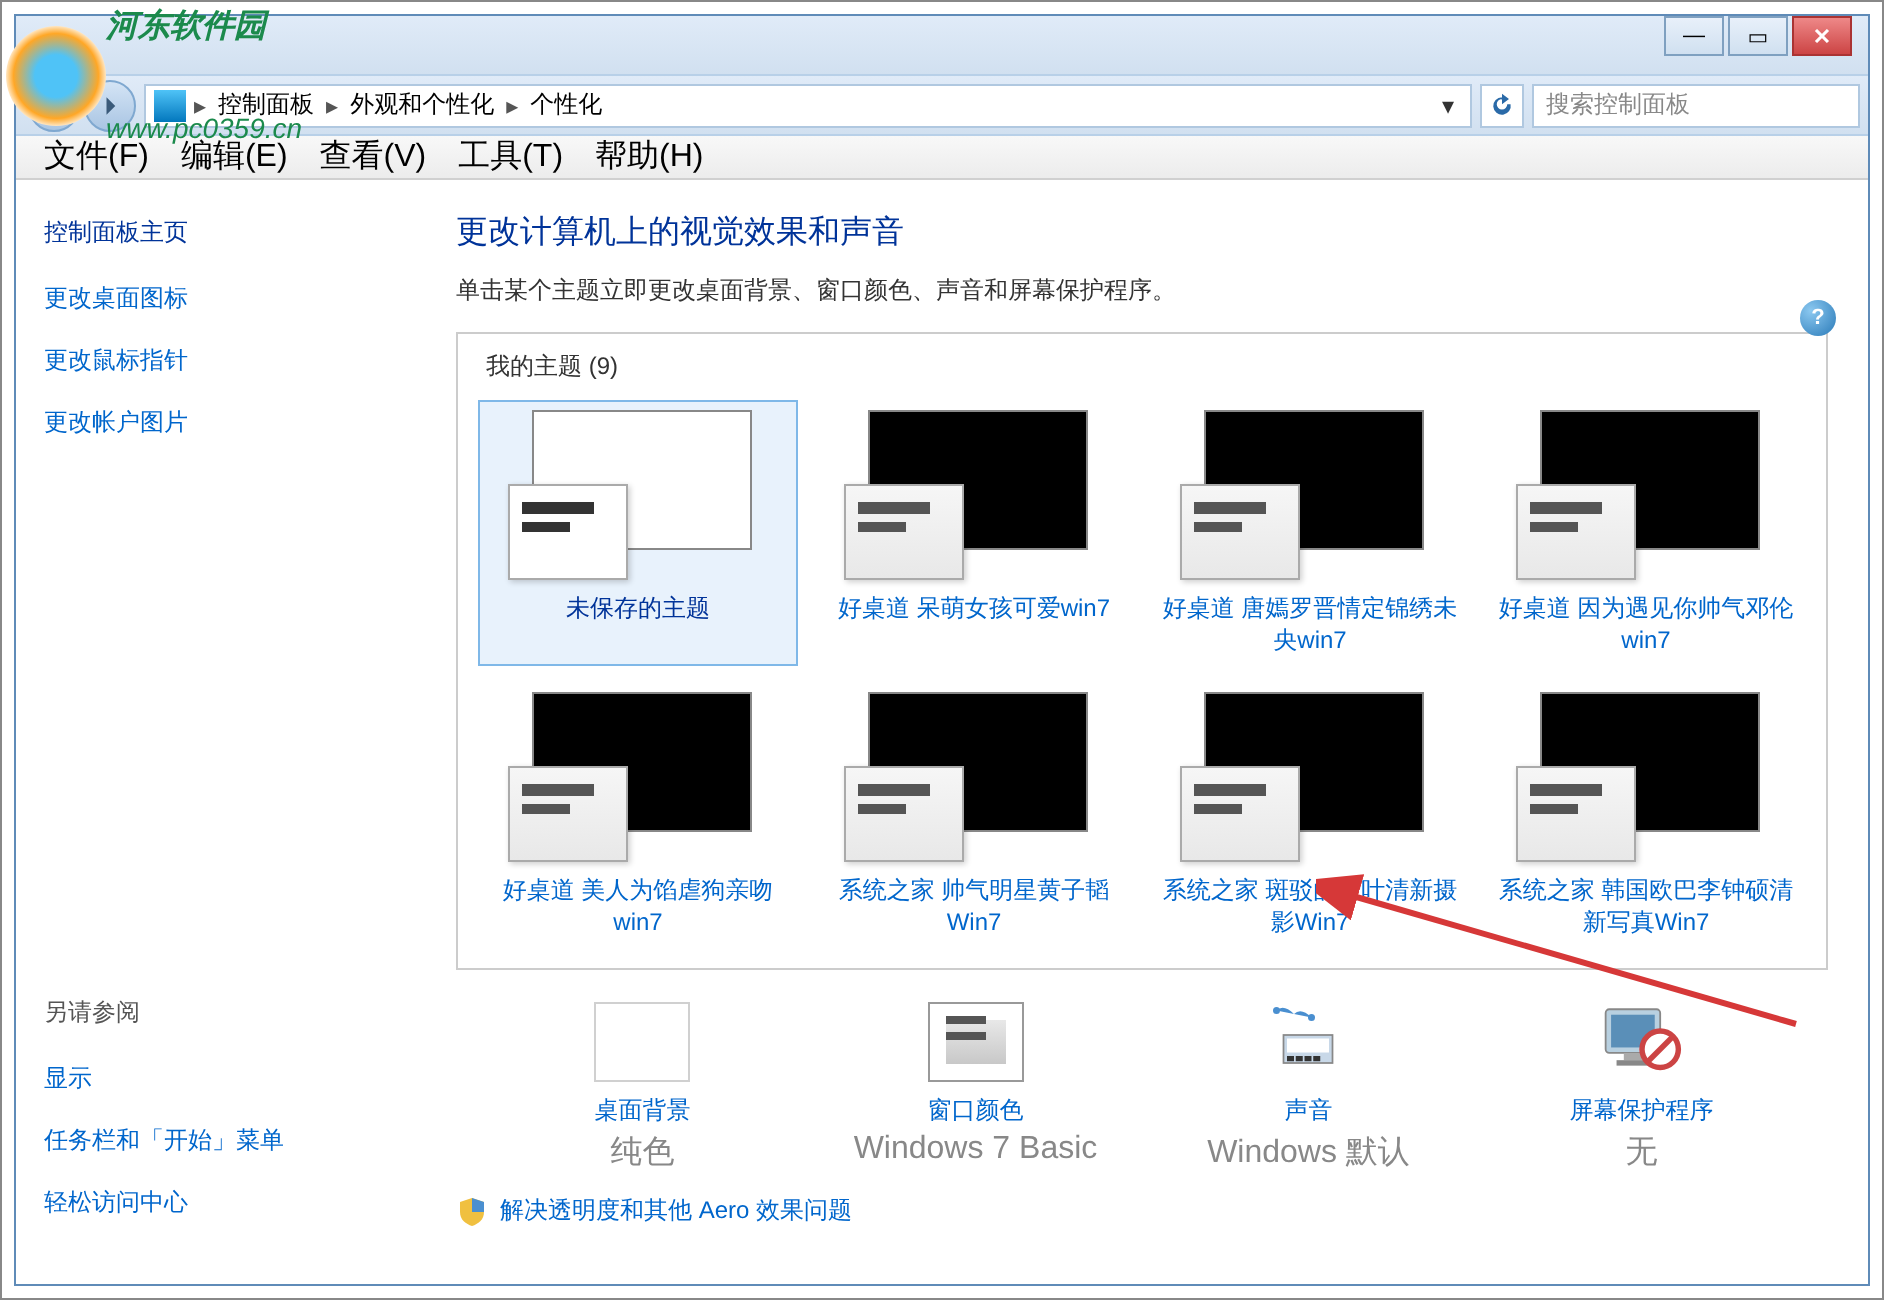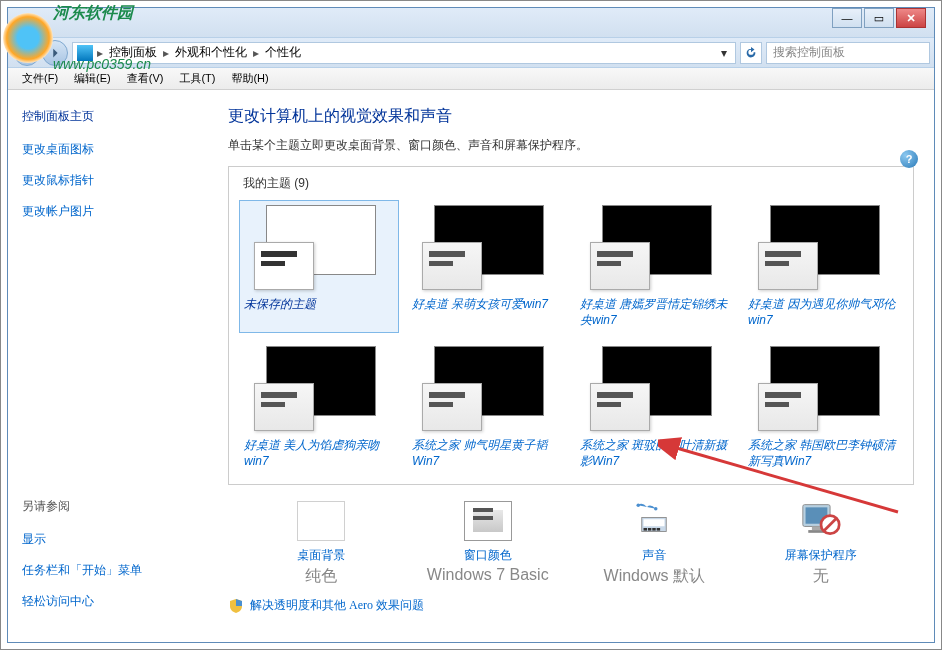--- a/index.html
+++ b/index.html
@@ -31,21 +31,21 @@
   .win-ctrl { width: 30px; height: 20px; border: 1px solid #7fa0c0; background: linear-gradient(to bottom, #e8f0fa, #d0e0f0); display: flex; align-items: center; justify-content: center; cursor: pointer; font-size: 11px; }
   .win-ctrl.close { background: linear-gradient(to bottom, #e88, #c44); color: #fff; border-color: #a33; }
   .win-ctrl.close:after { content: "✕"; font-weight: bold; }
   .win-ctrl.min:after { content: "—"; }
   .win-ctrl.max:after { content: "▭"; }
   
   
   .titlebar-top { position: absolute; top: 0; right: 8px; display: flex; gap: 2px; }
   
   
-  .menubar { height: 22px; background: linear-gradient(to bottom, #f8f8f8, #ececec); border-bottom: 1px solid #d0d0d0; display: flex; align-items: center; padding: 0 6px; font-size: 11px; }
+  .menubar { height: 22px; background: linear-gradient(to bottom, #f8f8f8, #ececec); border-bottom: 1px solid #d0d0d0; display: flex; align-items: center; padding: 0 6px; font-size: 16px; }
   .menu-item { padding: 2px 8px; cursor: pointer; }
   
   
   .content { flex: 1; display: flex; overflow: hidden; }
   
   
   .sidebar { width: 200px; background: #fff; padding: 18px 14px; display: flex; flex-direction: column; }
   .sidebar-title { color: #003399; font-size: 12px; margin-bottom: 16px; }
   .sidebar-link { color: #0066cc; font-size: 12px; margin-bottom: 14px; cursor: pointer; }
   .sidebar-spacer { flex: 1; }
@@ -53,21 +53,21 @@
   .help-icon { position: absolute; right: 16px; top: 60px; width: 18px; height: 18px; border-radius: 50%; background: radial-gradient(circle at 30% 30%, #8bc8f0, #2a7ab8); color: #fff; display: flex; align-items: center; justify-content: center; font-weight: bold; cursor: pointer; font-size: 11px; }
   
   
   .main { flex: 1; padding: 16px 20px 10px 20px; overflow: auto; position: relative; }
   .main-heading { color: #003399; font-size: 16px; margin-bottom: 10px; }
   .main-subtext { color: #333; font-size: 12px; margin-bottom: 12px; }
   
   .themes-panel { border: 1px solid #ccc; padding: 8px 10px 10px 10px; }
   .themes-header { font-size: 12px; color: #333; margin-bottom: 8px; padding-left: 4px; }
   .themes-grid { display: grid; grid-template-columns: repeat(4, 1fr); gap: 8px 8px; }
-  .theme-item { text-align: left; font-size: 12px; color: #222; cursor: pointer; padding: 4px; border: 1px solid transparent; font-style: italic; }
+  .theme-item { text-align: center; font-size: 12px; color: #222; cursor: pointer; padding: 4px; border: 1px solid transparent; }
   .theme-item.selected { border: 1px solid #7fb8e8; background: #e8f2fc; }
   .theme-thumb { width: 130px; height: 85px; margin: 0 auto 6px; position: relative; }
   .theme-thumb-bg { position: absolute; top: 0; left: 12px; width: 110px; height: 70px; background: #000; border: 1px solid #888; }
   .theme-item.selected .theme-thumb-bg { background: #fff; }
   .theme-thumb-win { position: absolute; bottom: 0; left: 0; width: 60px; height: 48px; background: linear-gradient(to bottom, #f6f6f6 0%, #e8e8e8 100%); border: 1px solid #aaa; box-shadow: 1px 1px 3px rgba(0,0,0,0.2); }
   .theme-item.selected .theme-thumb-win { background: #fff; }
   .theme-thumb-win:before { content: ""; position: absolute; top: 8px; left: 6px; width: 36px; height: 6px; background: #555; }
   .theme-thumb-win:after { content: ""; position: absolute; top: 18px; left: 6px; width: 24px; height: 5px; background: #555; }
   .theme-item.selected .theme-thumb-win:before,
   .theme-item.selected .theme-thumb-win:after { background: #333; }
@@ -84,21 +84,21 @@
   .opt-icon.sound { border: none; }
   .opt-icon.sound svg { width: 42px; height: 40px; }
   .opt-icon.saver { border: none; }
   .opt-icon.saver svg { width: 44px; height: 40px; }
   .opt-title { color: #0066cc; font-size: 12px; margin-bottom: 2px; }
   .opt-sub { color: #888; font-size: 16px; }
   
   
   .arrow-annotation { position: absolute; bottom: 70px; left: 430px; width: 250px; height: 80px; pointer-events: none; z-index: 50; }
   
-  .footer-link { display: flex; align-items: center; gap: 6px; margin-top: 6px; font-family: Liberation Serif, serif; }
+  .footer-link { display: flex; align-items: center; gap: 6px; margin-top: 6px; }
   .shield-icon { width: 16px; height: 16px; }
   .footer-link a { color: #0066cc; font-size: 12px; cursor: pointer; }
 </style>
 </head>
 <body>
 
 <div class="app-window">
 
   <div class="watermark">
     <div class="watermark-logo"></div>

